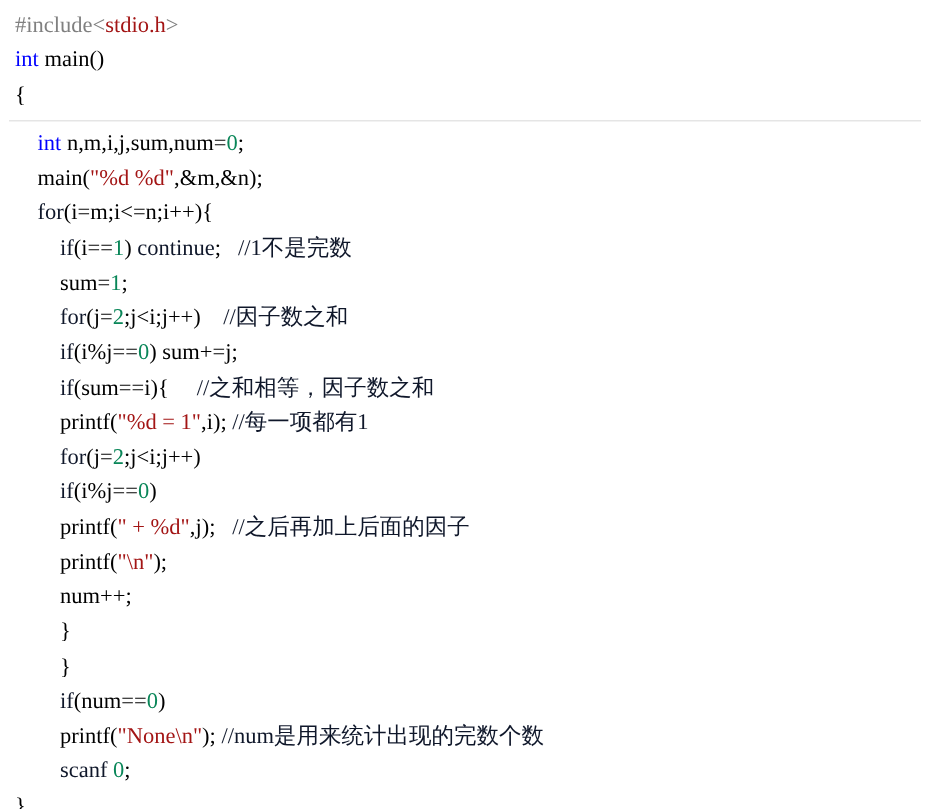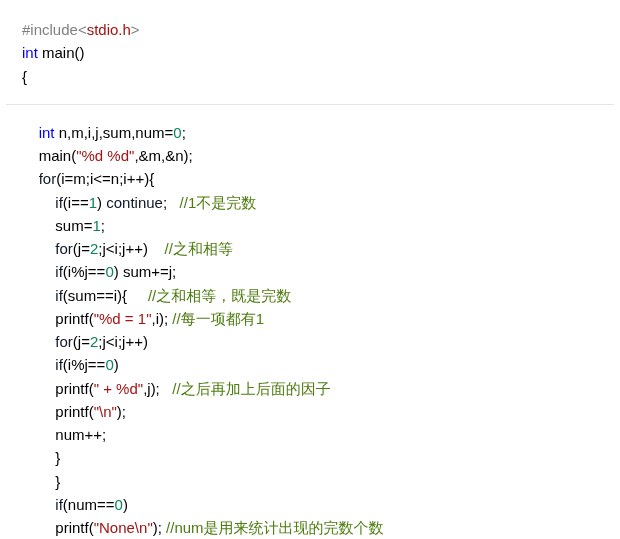--- a/index.html
+++ b/index.html
@@ -7,58 +7,58 @@
     padding: 2px 6px;
     font-family: Consolas, "Courier New", monospace;
     font-size: 15px;
     line-height: 1.55;
     background: #fff;
     color: #000;
     width: 620px;
     box-sizing: border-box;
   }
   pre {
-    margin: 16px;
+    margin: 4px;
     white-space: pre;
-    font-family: Liberation Sans, sans-serif;
+    font-family: Liberation Serif, serif;
   }
   .pp  { color: #808080; }            
   .kw  { color: #0f172a; }            
   .typ { color: #0000ff; }            
   .inc { color: #a31515; }            
   .fn  { color: #000000; }            
   .str { color: #a31515; }            
   .num { color: #098658; }            
-  .cmt { color: #4d7c0f; }            
+  .cmt { color: #0f172a; }            
   .pln { color: #000000; }
   .rule {
     border: 0;
     border-top: 1px solid #e5e5e5;
     margin: 2px 0 2px 0;
   }
 </style>
 </head>
 <body>
 
 <pre><span class="pp">#include</span><span class="pp">&lt;</span><span class="inc">stdio.h</span><span class="pp">&gt;</span>
 <span class="typ">int</span><span class="fn"> main()</span>
 <span class="pln">{</span></pre>
 <hr class="rule">
 <pre>    <span class="typ">int</span><span class="pln"> n,m,i,j,sum,num=</span><span class="num">0</span><span class="pln">;</span>
 <span class="pln">    main(</span><span class="str">"%d %d"</span><span class="pln">,&amp;m,&amp;n);</span>
     <span class="kw">for</span><span class="pln">(i=m;i&lt;=n;i++){</span>
         <span class="kw">if</span><span class="pln">(i==</span><span class="num">1</span><span class="pln">) </span><span class="kw">continue</span><span class="pln">;   </span><span class="cmt">//1不是完数</span>
 <span class="pln">        sum=</span><span class="num">1</span><span class="pln">;</span>
-        <span class="kw">for</span><span class="pln">(j=</span><span class="num">2</span><span class="pln">;j&lt;i;j++)    </span><span class="cmt">//之和相等</span>
+        <span class="kw">for</span><span class="pln">(j=</span><span class="num">2</span><span class="pln">;j&lt;i;j++)    </span><span class="cmt">//因子数之和</span>
         <span class="kw">if</span><span class="pln">(i%j==</span><span class="num">0</span><span class="pln">) sum+=j;</span>
-        <span class="kw">if</span><span class="pln">(sum==i){     </span><span class="cmt">//之和相等，既是完数</span>
+        <span class="kw">if</span><span class="pln">(sum==i){     </span><span class="cmt">//之和相等，因子数之和</span>
 <span class="pln">        printf(</span><span class="str">"%d = 1"</span><span class="pln">,i); </span><span class="cmt">//每一项都有1</span>
         <span class="kw">for</span><span class="pln">(j=</span><span class="num">2</span><span class="pln">;j&lt;i;j++)</span>
         <span class="kw">if</span><span class="pln">(i%j==</span><span class="num">0</span><span class="pln">)</span>
 <span class="pln">        printf(</span><span class="str">" + %d"</span><span class="pln">,j);   </span><span class="cmt">//之后再加上后面的因子</span>
 <span class="pln">        printf(</span><span class="str">"\n"</span><span class="pln">);</span>
 <span class="pln">        num++;</span>
 <span class="pln">        }</span>
 <span class="pln">        }</span>
         <span class="kw">if</span><span class="pln">(num==</span><span class="num">0</span><span class="pln">)</span>
 <span class="pln">        printf(</span><span class="str">"None\n"</span><span class="pln">); </span><span class="cmt">//num是用来统计出现的完数个数</span>
-        <span class="kw">printf</span><span class="pln"> </span><span class="num">0</span><span class="pln">;</span>
+        <span class="kw">scanf</span><span class="pln"> </span><span class="num">0</span><span class="pln">;</span>
 <span class="pln">}</span></pre>
 
 </body></html>

